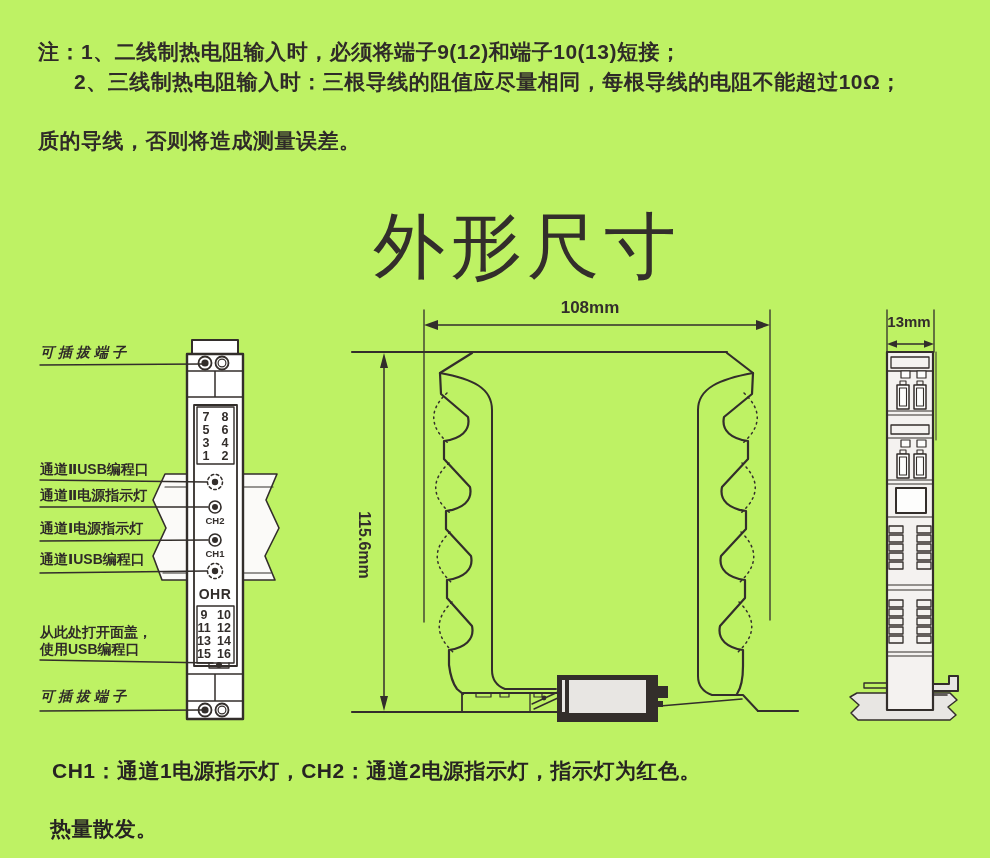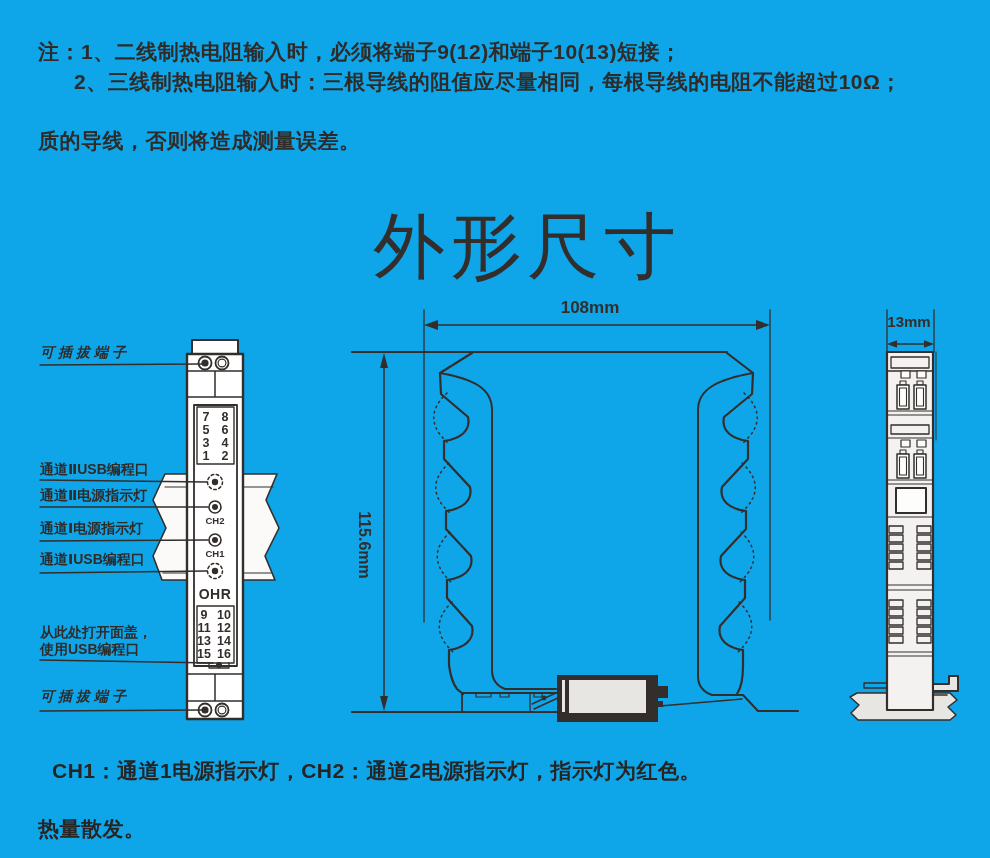--- a/index.html
+++ b/index.html
@@ -3,21 +3,21 @@
 <meta charset="utf-8">
 <style>
   html,body{margin:0;padding:0;}
   body{
     font-family:"Liberation Sans","DejaVu Sans",sans-serif;
     background:#cfcdca;
   }
   .page{
     position:relative;
     width:990px;height:858px;
-    background:#0ea5e9;
+    background:#bef264;
     color:#332e2b;
     overflow:hidden;
   }
   .abs{position:absolute;}
   .note-line{
     font-size:21px;font-weight:600;letter-spacing:0.5px;
     white-space:nowrap;color:#2f2b28;
   }
   .page-title{
     font-size:72px;font-weight:500;letter-spacing:5px;
@@ -272,15 +272,15 @@
   <div class="abs callout spaced" style="left:40px;top:344px">可插拔端子</div>
   <div class="abs callout" style="left:40px;top:461px">通道ⅡUSB编程口</div>
   <div class="abs callout" style="left:40px;top:487px">通道Ⅱ电源指示灯</div>
   <div class="abs callout" style="left:40px;top:520px">通道Ⅰ电源指示灯</div>
   <div class="abs callout" style="left:40px;top:551px">通道ⅠUSB编程口</div>
   <div class="abs callout" style="left:40px;top:624px">从此处打开面盖，</div>
   <div class="abs callout" style="left:40px;top:641px">使用USB编程口</div>
   <div class="abs callout spaced" style="left:40px;top:688px">可插拔端子</div>
 
   <div class="abs footer-line" style="left:52px;top:757px">CH1：通道1电源指示灯，CH2：通道2电源指示灯，指示灯为红色。</div>
-  <div class="abs footer-line" style="left:38px;top:815px">热量散发。</div>
+  <div class="abs footer-line" style="left:50px;top:815px">热量散发。</div>
 
 </div>
 
 </body></html>

